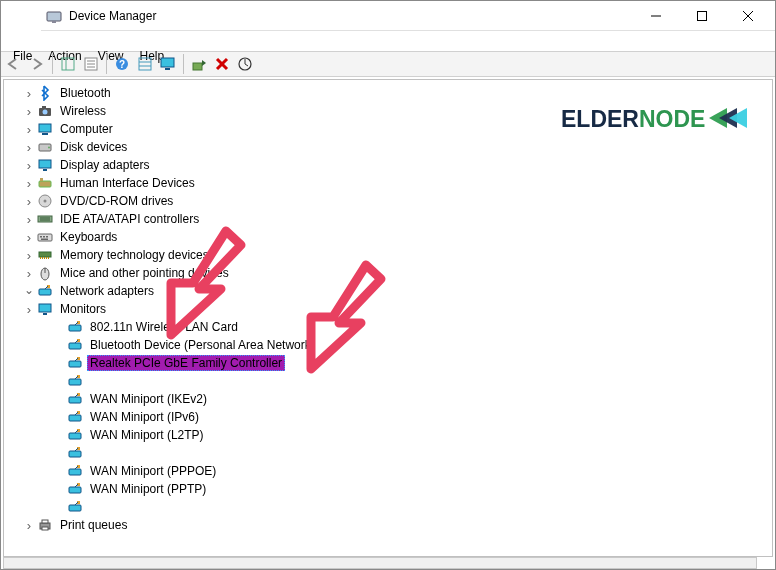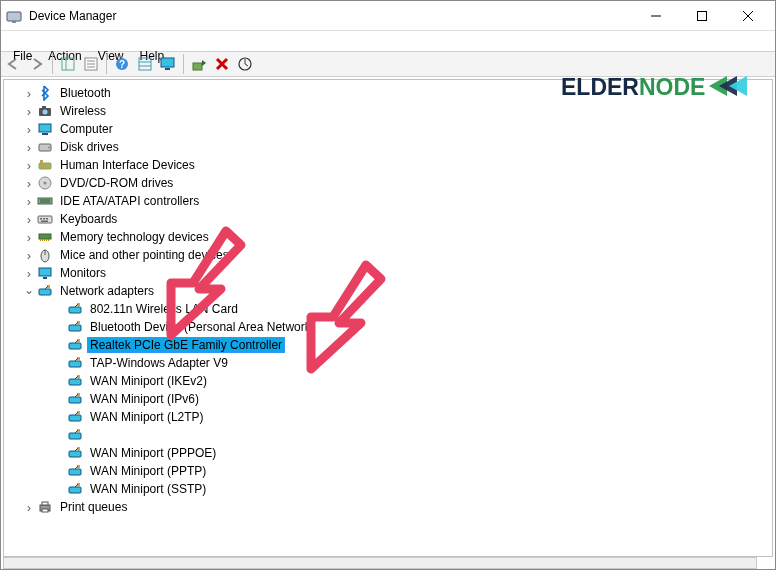--- a/index.html
+++ b/index.html
@@ -13,20 +13,21 @@
   position: relative;
   border: 1px solid #888;
 }
 .titlebar {
   height: 30px;
   background: #fff;
   display: flex;
   align-items: center;
   padding: 0 4px;
   border-bottom: 1px solid #e0e0e0;
+  margin-left: 40px;
 }
 .titlebar .icon-box { width: 18px; height: 18px; margin-right: 6px; display:flex; align-items:center; justify-content:center;}
 .titlebar .title { flex: 1; font-size: 12px; }
 .winbtns { display: flex; }
 .winbtn { width: 46px; height: 30px; display: flex; align-items: center; justify-content: center; cursor: default; }
 .menubar {
   height: 20px;
   display: flex;
   align-items: center;
   padding: 0 4px;
@@ -66,33 +67,33 @@
   align-items: center;
   height: 18px;
   white-space: nowrap;
   padding-right: 6px;
 }
 .row .arrow { width: 14px; height: 14px; display:flex; align-items:center; justify-content:center; cursor:default; color:#666;}
 .row .arrow.exp::before { content: "⌄"; font-size:12px; line-height:1; transform: translateY(-1px);}
 .row .arrow.col::before { content: "›"; font-size:13px; line-height:1;}
 .row .dev-icon { width: 18px; height: 16px; display:flex; align-items:center; justify-content:center; margin-right: 3px;}
 .row .label { padding: 1px 3px; }
-.row.sel .label { background: #0ea5e9; border: 1px dotted #3399ff; padding:0 2px;}
+.row.sel .label { background: #a21caf; border: 1px dotted #3399ff; padding:0 2px;}
 .depth1 { padding-left: 18px; }
 .depth2 { padding-left: 48px; }
 .scrollbar-bottom {
   position: absolute;
   bottom: 0; left: 2px; right: 18px;
   height: 12px;
   background: #f0f0f0;
   border: 1px solid #c8c8c8;
 }
 .logo {
   position: absolute;
-  top: 68px;
+  top: 100px;
   right: 24px;
   pointer-events: none;
 }
 .annot-arrow {
   position: absolute;
   pointer-events: none;
 }
 svg { display:block; }
 </style>
 </head>
@@ -233,21 +234,31 @@
         <span class="label">Computer</span>
       </div>
       <div class="row depth1">
         <span class="arrow col"></span>
         <span class="dev-icon">
           <svg width="16" height="16" viewBox="0 0 16 16">
             <rect x="2" y="5" width="12" height="7" rx="1" fill="#c8c8c8" stroke="#666"></rect>
             <circle cx="12" cy="8.5" r="1" fill="#6a6"></circle>
           </svg>
         </span>
-        <span class="label">Disk drives</span>
+        <span class="label">Disk devices</span>
+      </div>
+      <div class="row depth1">
+        <span class="arrow col"></span>
+        <span class="dev-icon">
+          <svg width="16" height="16" viewBox="0 0 16 16">
+            <rect x="2" y="3" width="12" height="8" fill="#3ac0e0" stroke="#158"></rect>
+            <rect x="6" y="12" width="4" height="2" fill="#158"></rect>
+          </svg>
+        </span>
+        <span class="label">Display adapters</span>
       </div>
       <div class="row depth1">
         <span class="arrow col"></span>
         <span class="dev-icon">
           <svg width="16" height="16" viewBox="0 0 16 16">
             <rect x="2" y="6" width="12" height="6" rx="1" fill="#bca25a" stroke="#6b5"></rect>
             <rect x="3" y="3" width="3" height="3" fill="#bca25a"></rect>
           </svg>
         </span>
         <span class="label">Human Interface Devices</span>
@@ -304,40 +315,40 @@
         <span class="arrow col"></span>
         <span class="dev-icon">
           <svg width="16" height="16" viewBox="0 0 16 16">
             <ellipse cx="8" cy="9" rx="4" ry="6" fill="#ddd" stroke="#555"></ellipse>
             <line x1="8" y1="3" x2="8" y2="8" stroke="#555"></line>
           </svg>
         </span>
         <span class="label">Mice and other pointing devices</span>
       </div>
       <div class="row depth1">
+        <span class="arrow exp"></span>
+        <span class="dev-icon">
+          <svg width="16" height="16" viewBox="0 0 16 16">
+            <rect x="2" y="6" width="12" height="6" rx="1" fill="#3ac0e0" stroke="#158"></rect>
+            <rect x="10" y="2" width="3" height="3" fill="#e0a030"></rect>
+            <line x1="8" y1="6" x2="11" y2="3" stroke="#158"></line>
+          </svg>
+        </span>
+        <span class="label">Network adapters</span>
+      </div>
+      <div class="row depth1">
         <span class="arrow col"></span>
         <span class="dev-icon">
           <svg width="16" height="16" viewBox="0 0 16 16">
             <rect x="2" y="3" width="12" height="8" fill="#3ac0e0" stroke="#158"></rect>
             <rect x="6" y="12" width="4" height="2" fill="#158"></rect>
           </svg>
         </span>
         <span class="label">Monitors</span>
       </div>
-      <div class="row depth1">
-        <span class="arrow exp"></span>
-        <span class="dev-icon">
-          <svg width="16" height="16" viewBox="0 0 16 16">
-            <rect x="2" y="6" width="12" height="6" rx="1" fill="#3ac0e0" stroke="#158"></rect>
-            <rect x="10" y="2" width="3" height="3" fill="#e0a030"></rect>
-            <line x1="8" y1="6" x2="11" y2="3" stroke="#158"></line>
-          </svg>
-        </span>
-        <span class="label">Network adapters</span>
-      </div>
       <div class="row depth2">
         <span class="arrow"></span>
         <span class="dev-icon">
           <svg width="16" height="16" viewBox="0 0 16 16">
             <rect x="2" y="6" width="12" height="6" rx="1" fill="#3ac0e0" stroke="#158"></rect>
             <rect x="10" y="2" width="3" height="3" fill="#e0a030"></rect>
             <line x1="8" y1="6" x2="11" y2="3" stroke="#158"></line>
           </svg>
         </span>
         <span class="label">802.11n Wireless LAN Card</span>
@@ -366,21 +377,20 @@
       </div>
       <div class="row depth2">
         <span class="arrow"></span>
         <span class="dev-icon">
           <svg width="16" height="16" viewBox="0 0 16 16">
             <rect x="2" y="6" width="12" height="6" rx="1" fill="#3ac0e0" stroke="#158"></rect>
             <rect x="10" y="2" width="3" height="3" fill="#e0a030"></rect>
             <line x1="8" y1="6" x2="11" y2="3" stroke="#158"></line>
           </svg>
         </span>
-        <span class="label">TAP-Windows Adapter V9</span>
       </div>
       <div class="row depth2">
         <span class="arrow"></span>
         <span class="dev-icon">
           <svg width="16" height="16" viewBox="0 0 16 16">
             <rect x="2" y="6" width="12" height="6" rx="1" fill="#3ac0e0" stroke="#158"></rect>
             <rect x="10" y="2" width="3" height="3" fill="#e0a030"></rect>
             <line x1="8" y1="6" x2="11" y2="3" stroke="#158"></line>
           </svg>
         </span>
@@ -442,21 +452,20 @@
       </div>
       <div class="row depth2">
         <span class="arrow"></span>
         <span class="dev-icon">
           <svg width="16" height="16" viewBox="0 0 16 16">
             <rect x="2" y="6" width="12" height="6" rx="1" fill="#3ac0e0" stroke="#158"></rect>
             <rect x="10" y="2" width="3" height="3" fill="#e0a030"></rect>
             <line x1="8" y1="6" x2="11" y2="3" stroke="#158"></line>
           </svg>
         </span>
-        <span class="label">WAN Miniport (SSTP)</span>
       </div>
       <div class="row depth1">
         <span class="arrow col"></span>
         <span class="dev-icon">
           <svg width="16" height="16" viewBox="0 0 16 16">
             <rect x="3" y="6" width="10" height="6" fill="#999" stroke="#555"></rect>
             <rect x="5" y="3" width="6" height="3" fill="#fff" stroke="#555"></rect>
             <rect x="5" y="10" width="6" height="3" fill="#fff" stroke="#555"></rect>
           </svg>
         </span>

